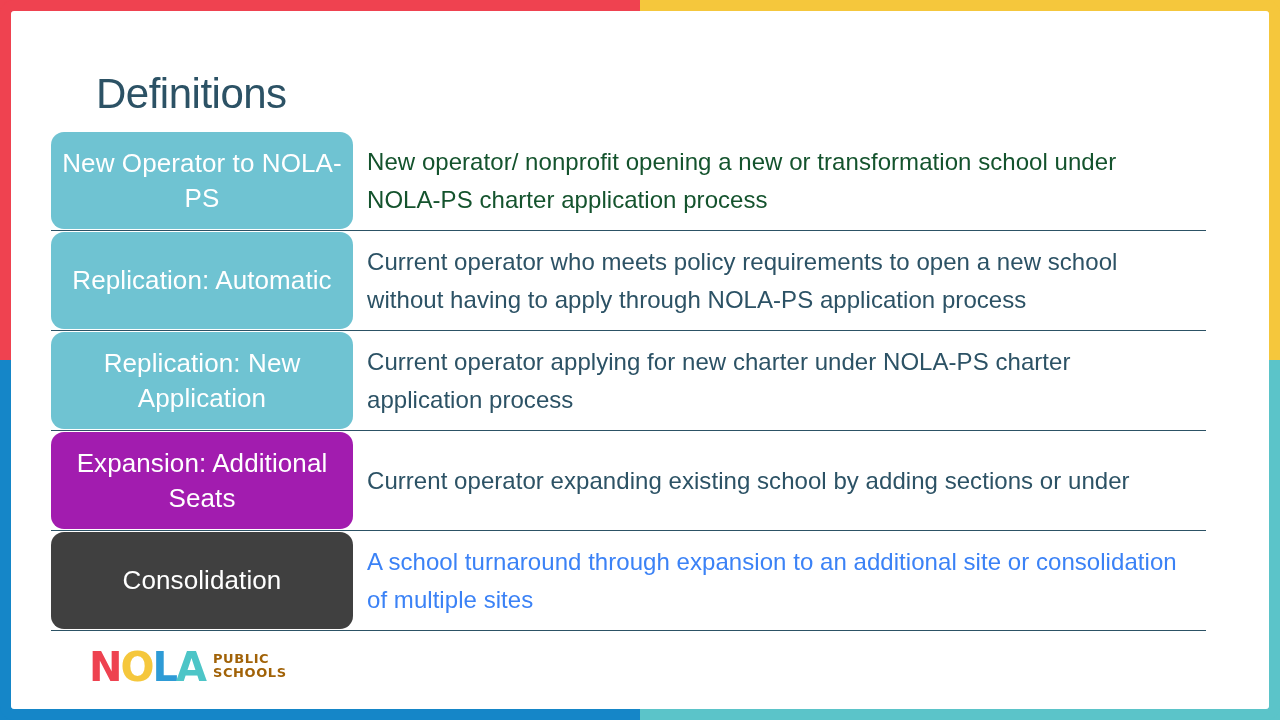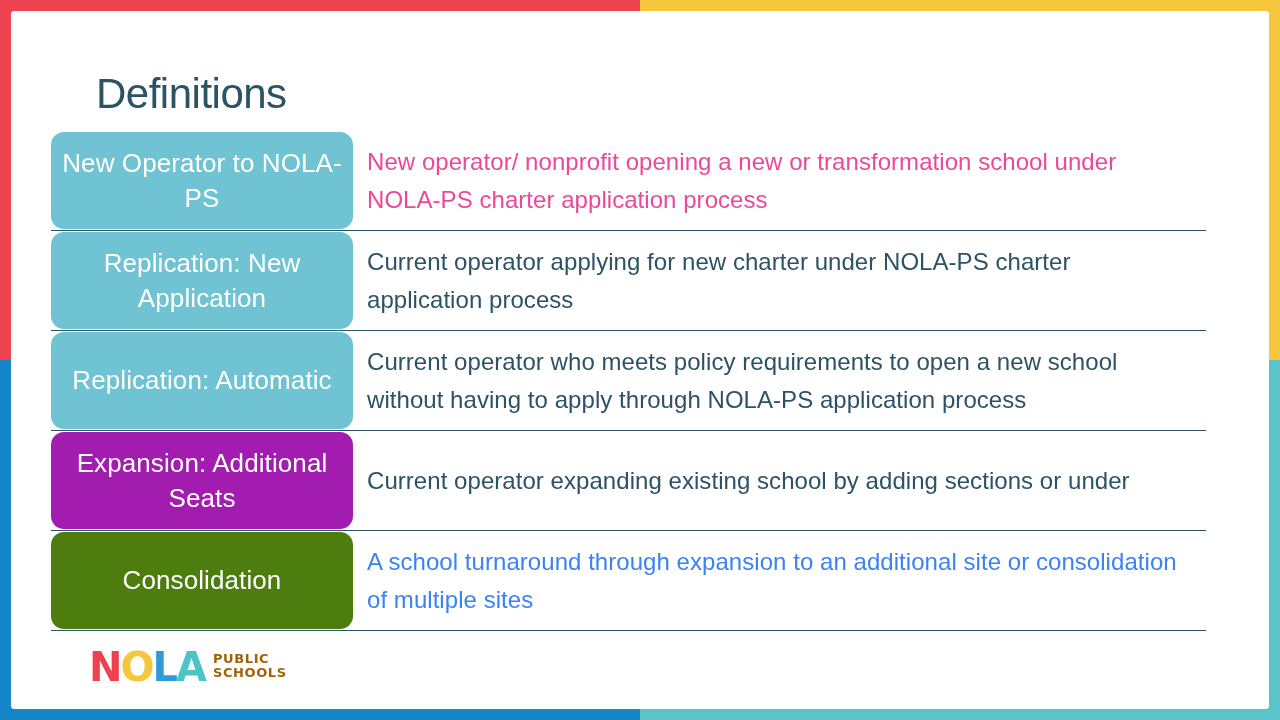--- a/index.html
+++ b/index.html
@@ -163,40 +163,40 @@
   <div class="edge edge-right-bot" style="background: rgb(91, 196, 201);"></div>
 
   <div id="content">
 
     <h1 id="page-title" style="color: rgb(44, 82, 101);">Definitions</h1>
 
     <div id="def-table">
 
       <div class="def-row h-r1" style="border-bottom-color: rgb(44, 82, 101);">
         <div class="def-term" style="background: rgb(111, 195, 210); color: rgb(255, 255, 255);">New Operator to NOLA-PS</div>
-        <div class="def-desc" style="color: #ec4899;">New operator/ nonprofit opening a new or transformation school under NOLA-PS charter application process</div>
+        <div class="def-desc" style="color: #14532d;">New operator/ nonprofit opening a new or transformation school under NOLA-PS charter application process</div>
+      </div>
+
+      <div class="def-row h-r3" style="border-bottom-color: rgb(44, 82, 101);">
+        <div class="def-term" style="background: rgb(111, 195, 210); color: rgb(255, 255, 255);">Replication: Automatic</div>
+        <div class="def-desc" style="color: rgb(44, 82, 101);">Current operator who meets policy requirements to open a new school without having to apply through NOLA-PS application process</div>
       </div>
 
       <div class="def-row h-r2" style="border-bottom-color: rgb(44, 82, 101);">
         <div class="def-term" style="background: rgb(111, 195, 210); color: rgb(255, 255, 255);">Replication: New Application</div>
         <div class="def-desc" style="color: rgb(44, 82, 101);">Current operator applying for new charter under NOLA-PS charter application process</div>
       </div>
 
-      <div class="def-row h-r3" style="border-bottom-color: rgb(44, 82, 101);">
-        <div class="def-term" style="background: rgb(111, 195, 210); color: rgb(255, 255, 255);">Replication: Automatic</div>
-        <div class="def-desc" style="color: rgb(44, 82, 101);">Current operator who meets policy requirements to open a new school without having to apply through NOLA-PS application process</div>
-      </div>
-
       <div class="def-row h-r4" style="border-bottom-color: rgb(44, 82, 101);">
         <div class="def-term" style="background: #a21caf; color: rgb(255, 255, 255);">Expansion: Additional Seats</div>
         <div class="def-desc" style="color: rgb(44, 82, 101);">Current operator expanding existing school by adding sections or under</div>
       </div>
 
       <div class="def-row h-r5" style="border-bottom-color: rgb(44, 82, 101);">
-        <div class="def-term" style="background: #4d7c0f; color: rgb(255, 255, 255); text-align: right;">Consolidation</div>
+        <div class="def-term" style="background: #404040; color: rgb(255, 255, 255); text-align: right;">Consolidation</div>
         <div class="def-desc" style="color: #3b82f6;">A school turnaround through expansion to an additional site or consolidation of multiple sites</div>
       </div>
 
     </div>
 
     <div id="logo">
       <div id="logo-mark">
         <span class="l-n">N</span>
         <span class="l-o">O</span>
         <span class="l-l">L</span>

